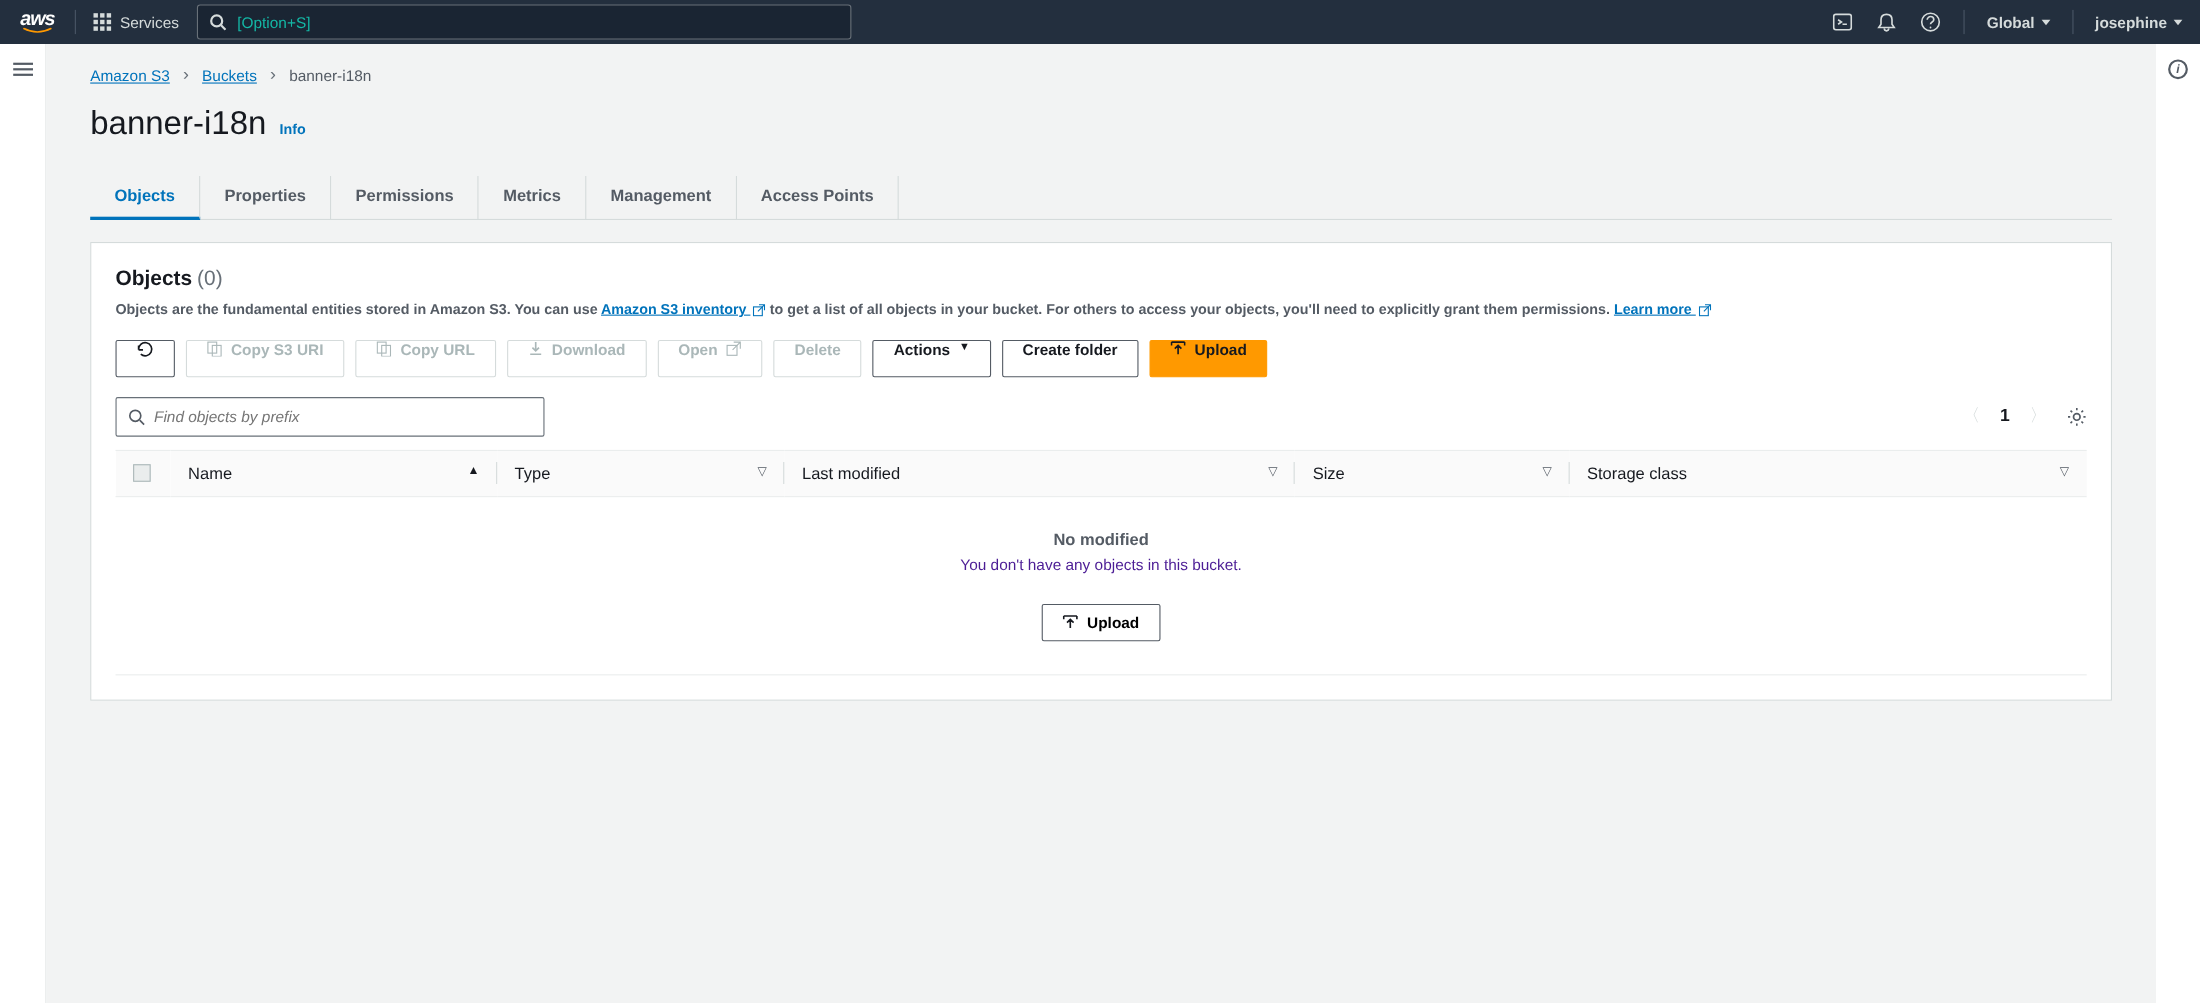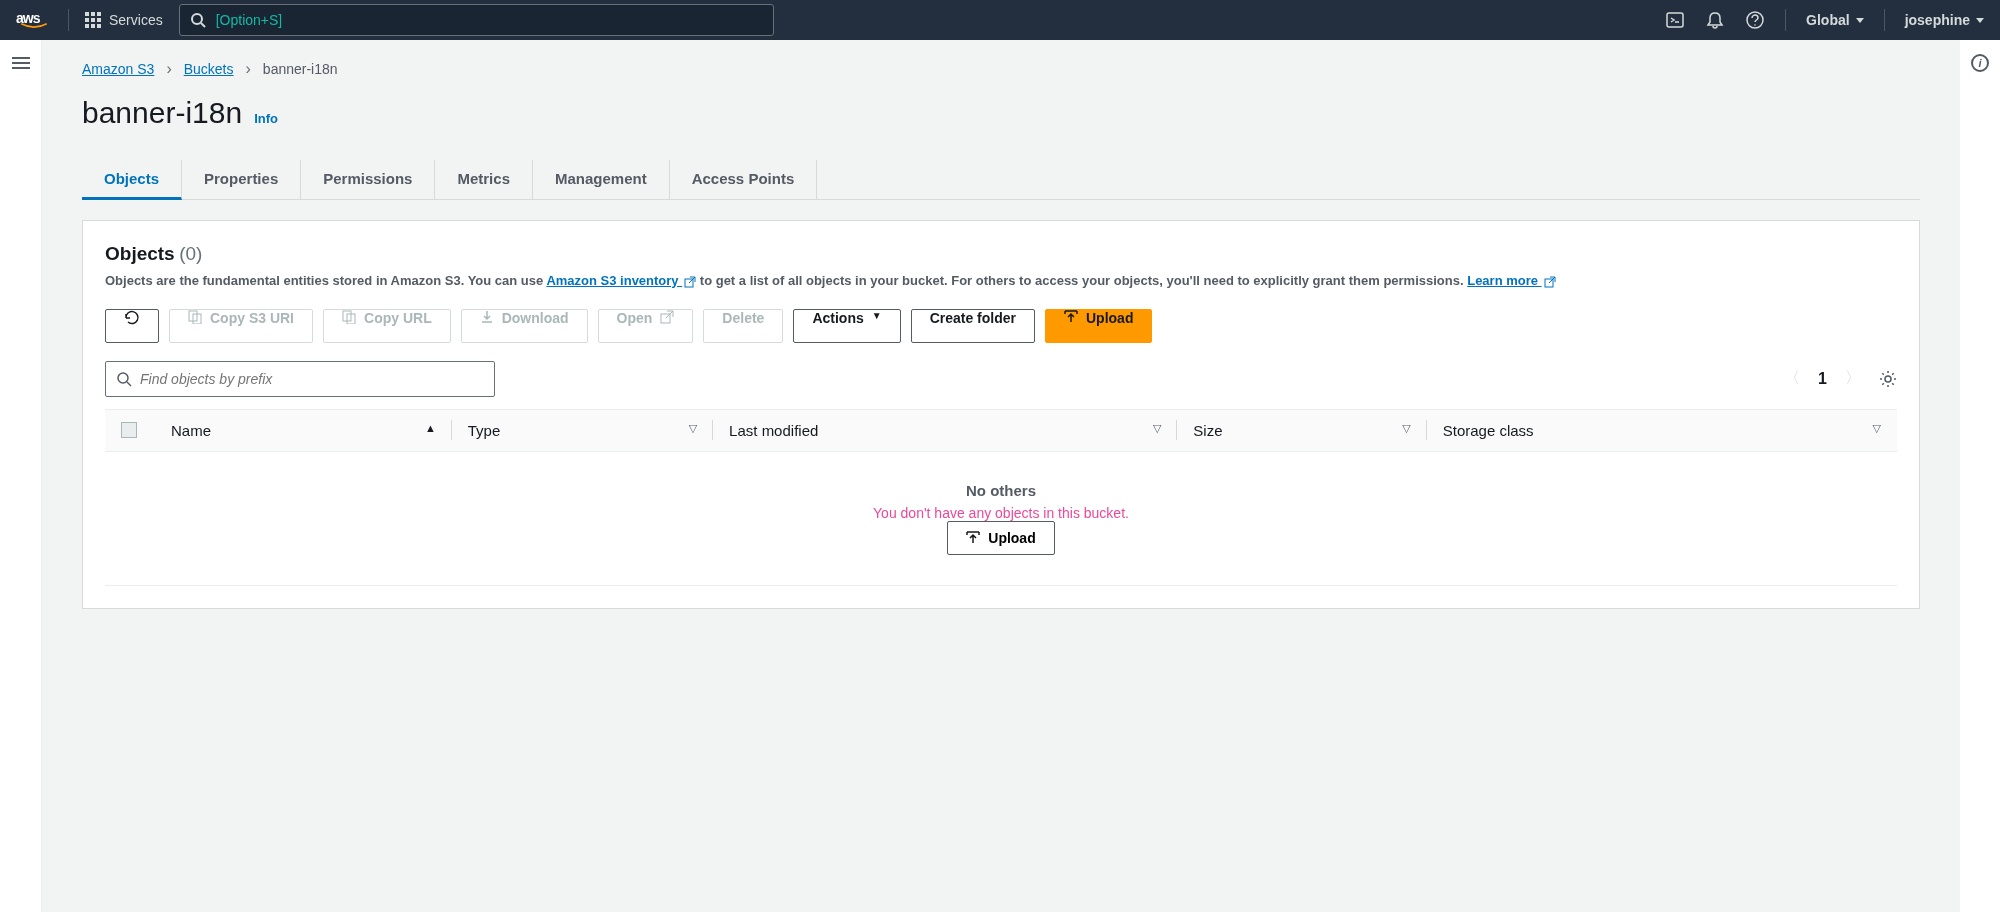--- a/index.html
+++ b/index.html
@@ -17,26 +17,28 @@
       background: #232f3e;
       height: 40px;
       display: flex;
       align-items: center;
       padding: 0 16px;
       color: #d5dbdb;
       gap: 16px;
     }
     .aws-logo {
       font-weight: bold;
-      font-size: 14px;
+      font-size: 18px;
+      font-style: italic;
       color: #fff;
       letter-spacing: -1px;
       padding-bottom: 2px;
       display: flex;
       flex-direction: column;
+      align-items: center;
     }
     .aws-logo .smile {
       width: 36px;
       height: 6px;
       margin-top: -3px;
     }
     .topbar-divider {
       width: 1px;
       height: 22px;
       background: #4a5766;
@@ -387,22 +389,22 @@
       border-bottom: 1px solid #eaeded;
     }
     .empty-state .title {
       font-size: 15px;
       font-weight: bold;
       color: #545b64;
       margin-bottom: 6px;
     }
     .empty-state .sub {
       font-size: 14px;
-      color: #ec4899;
-      margin-bottom: 0;
+      color: #4c1d95;
+      margin-bottom: 28px;
     }
     .empty-btn {
       height: 34px;
       padding: 0 18px;
       border: 1px solid #545b64;
       background: #fff;
       font-size: 14px;
       font-weight: bold;
       cursor: pointer;
       display: inline-flex;
@@ -625,21 +627,21 @@
           </th>
           <th>
             <span>Storage class</span>
             <span class="filter-col-icon">▽</span>
           </th>
         </tr>
       </thead>
     </table>
 
     <div class="empty-state">
-      <div class="title">No others</div>
+      <div class="title">No modified</div>
       <div class="sub">You don't have any objects in this bucket.</div>
       <button class="empty-btn">
         <svg width="14" height="14" viewBox="0 0 14 14">
             <path d="M7 12 L7 4 M4 7 L7 4 L10 7 M1 1 L1 4 M13 1 L13 4 M1 1 L13 1" stroke="#16191f" stroke-width="1.5" fill="none"></path>
           </svg>
         <span>Upload</span>
       </button>
     </div>
   </div>
 </div>

